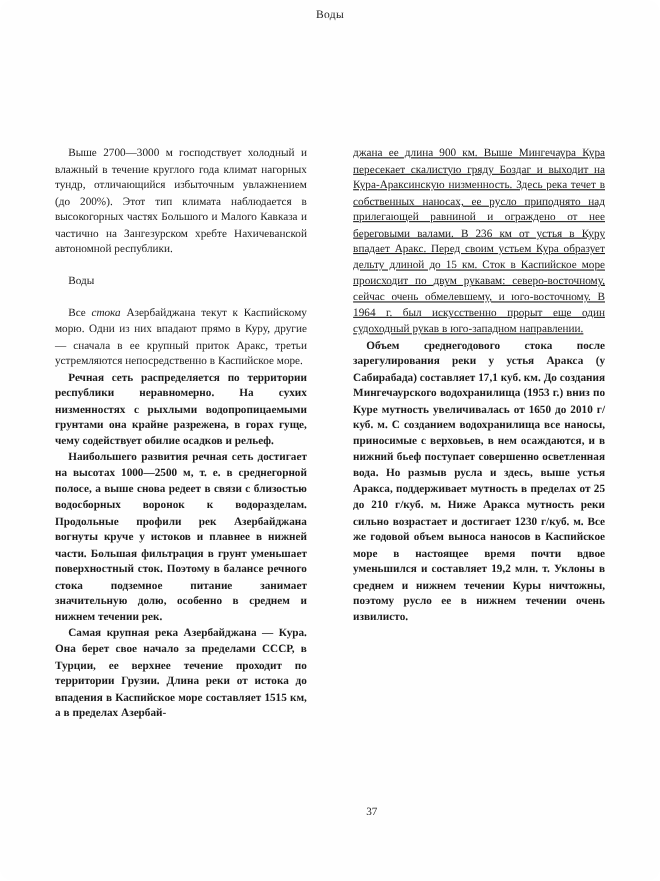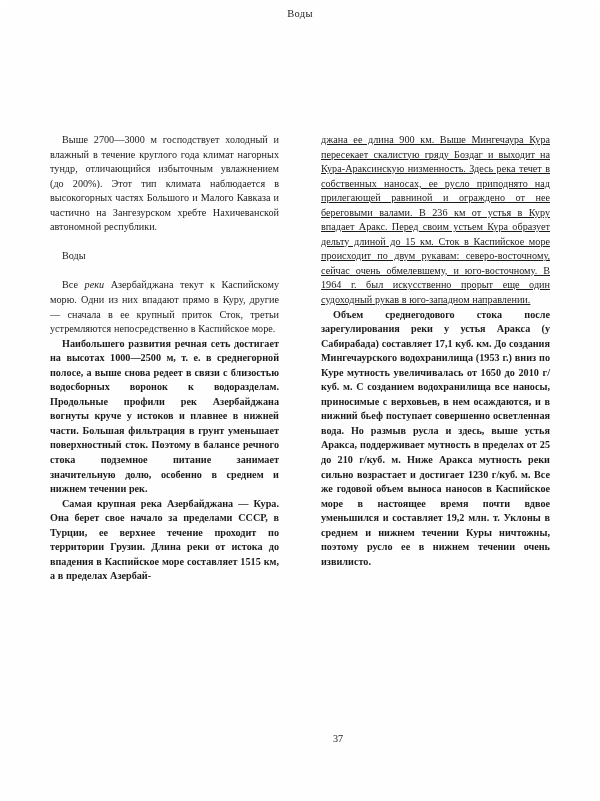--- a/index.html
+++ b/index.html
@@ -86,22 +86,23 @@
   <div class="running-head">Воды</div>
 
   <div class="columns">
 
     <div class="col">
 
       <p>Выше 2700—3000 м господствует холодный и влажный в течение круглого года климат нагорных тундр, отличающийся избыточным увлажнением (до 200%). Этот тип климата наблюдается в высокогорных частях Большого и Малого Кавказа и частично на Зангезурском хребте Нахичеванской автономной республики.</p>
 
       <div class="subhead">Воды</div>
 
-      <p><span>Все </span><span class="it">реки</span><span> Азербайджана текут к Каспийскому морю. Одни из них впадают прямо в Куру, другие — сначала в ее крупный приток Сток, третьи устремляются непосредственно в Каспийское море.</span></p>
+      <p><span>Все </span><span class="it">стока</span><span> Азербайджана текут к Каспийскому морю. Одни из них впадают прямо в Куру, другие — сначала в ее крупный приток Аракс, третьи устремляются непосредственно в Каспийское море.</span></p>
 
+      <p>Речная сеть распределяется по территории республики неравномерно. На сухих низменностях с рыхлыми водопропицаемыми грунтами она крайне разрежена, в горах гуще, чему содействует обилие осадков и рельеф.</p>
 
       <p>Наибольшего развития речная сеть достигает на высотах 1000—2500 м, т. е. в среднегорной полосе, а выше снова редеет в связи с близостью водосборных воронок к водоразделам. Продольные профили рек Азербайджана вогнуты круче у истоков и плавнее в нижней части. Большая фильтрация в грунт уменьшает поверхностный сток. Поэтому в балансе речного стока подземное питание занимает значительную долю, особенно в среднем и нижнем течении рек.</p>
 
       <p>Самая крупная река Азербайджана — Кура. Она берет свое начало за пределами СССР, в Турции, ее верхнее течение проходит по территории Грузии. Длина реки от истока до впадения в Каспийское море составляет 1515 км, а в пределах Азербай-</p>
 
     </div>
 
     <div class="col">
 
       <p class="no-indent">джана ее длина 900 км. Выше Мингечаура Кура пересекает скалистую гряду Боздаг и выходит на Кура-Араксинскую низменность. Здесь река течет в собственных наносах, ее русло приподнято над прилегающей равниной и ограждено от нее береговыми валами. В 236 км от устья в Куру впадает Аракс. Перед своим устьем Кура образует дельту длиной до 15 км. Сток в Каспийское море происходит по двум рукавам: северо-восточному, сейчас очень обмелевшему, и юго-восточному. В 1964 г. был искусственно прорыт еще один судоходный рукав в юго-западном направлении.</p>

